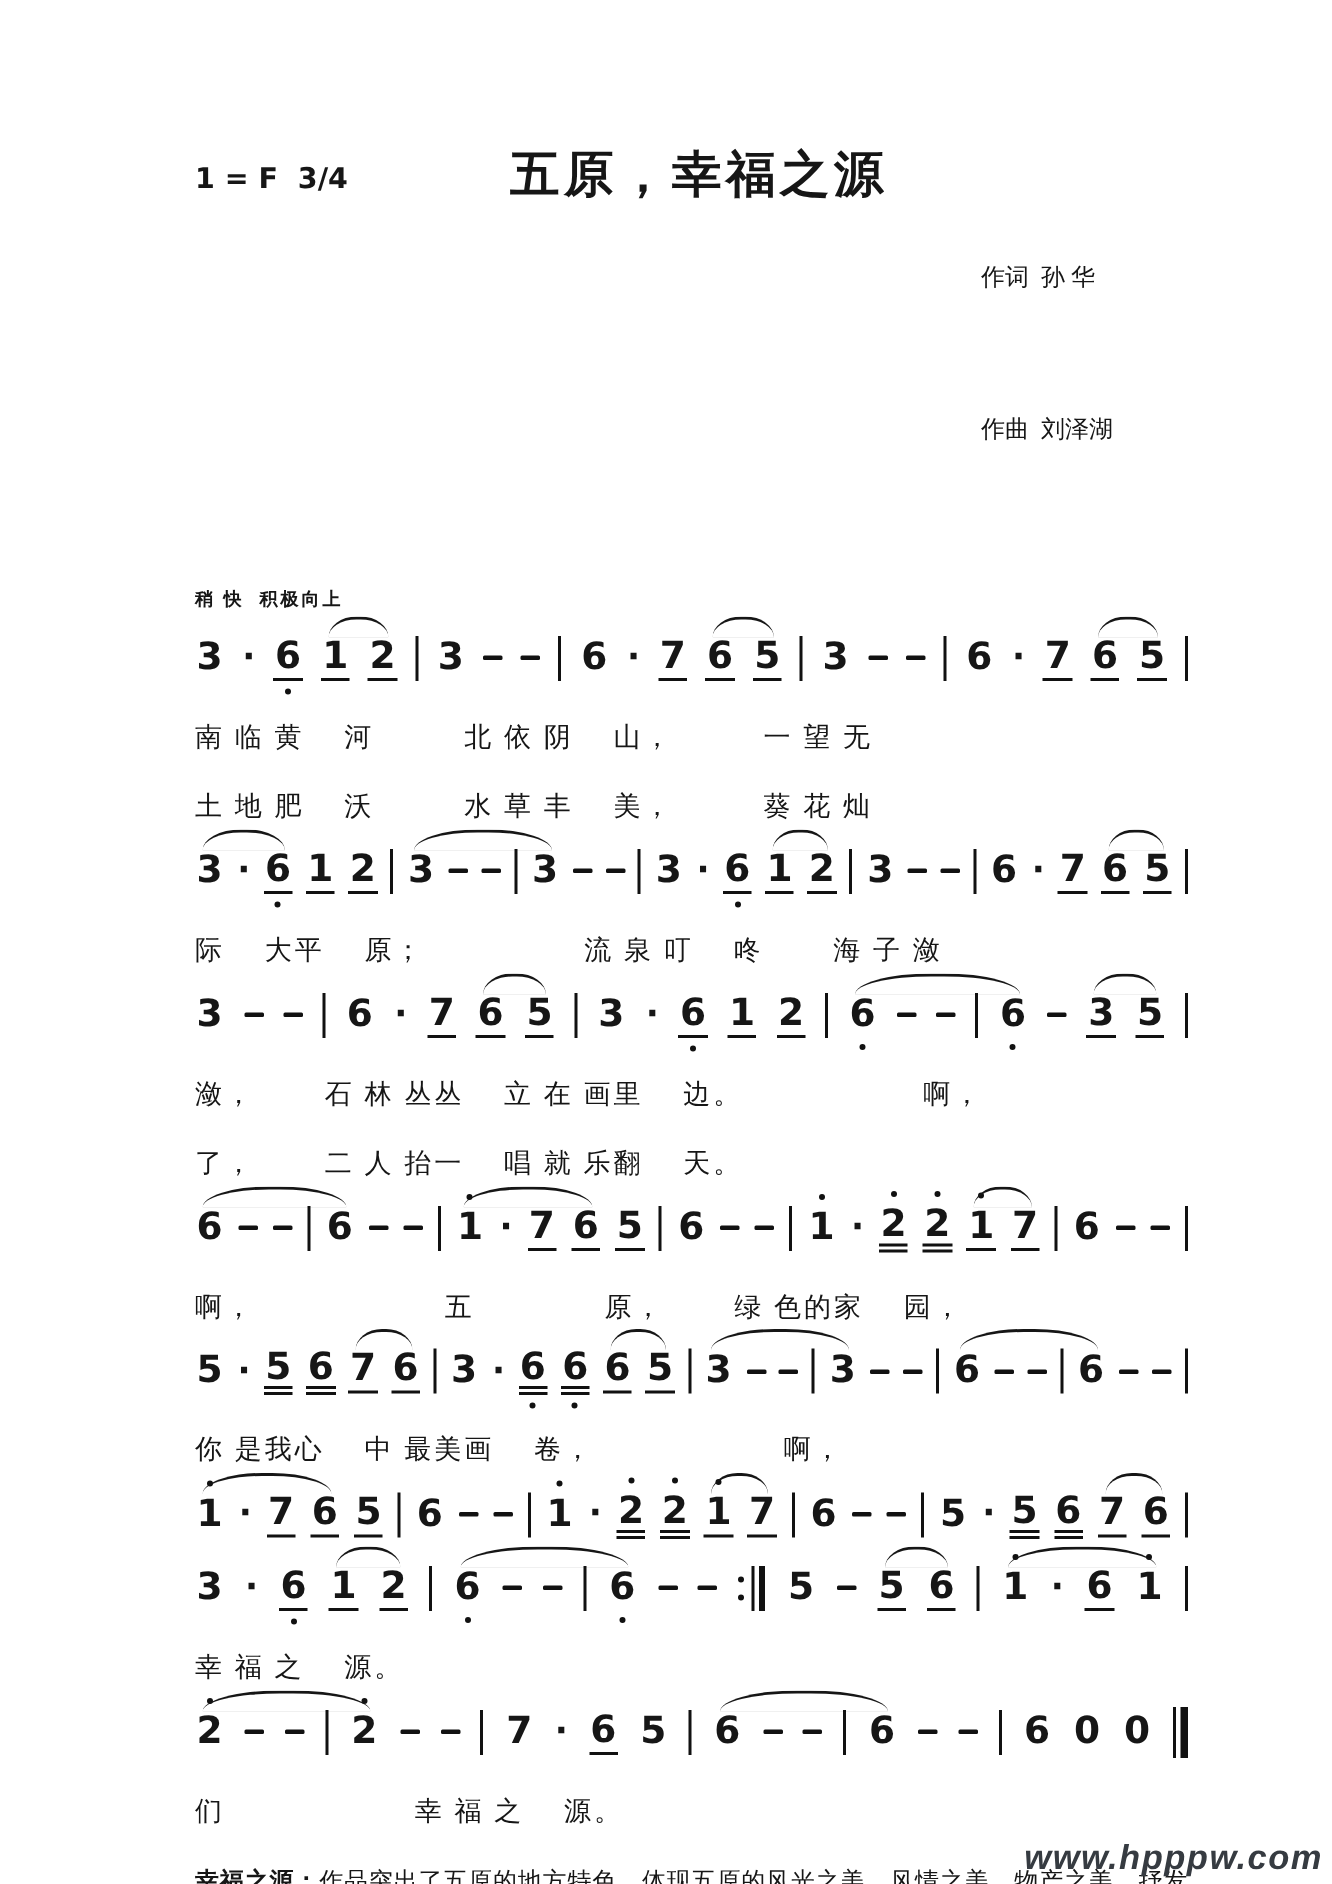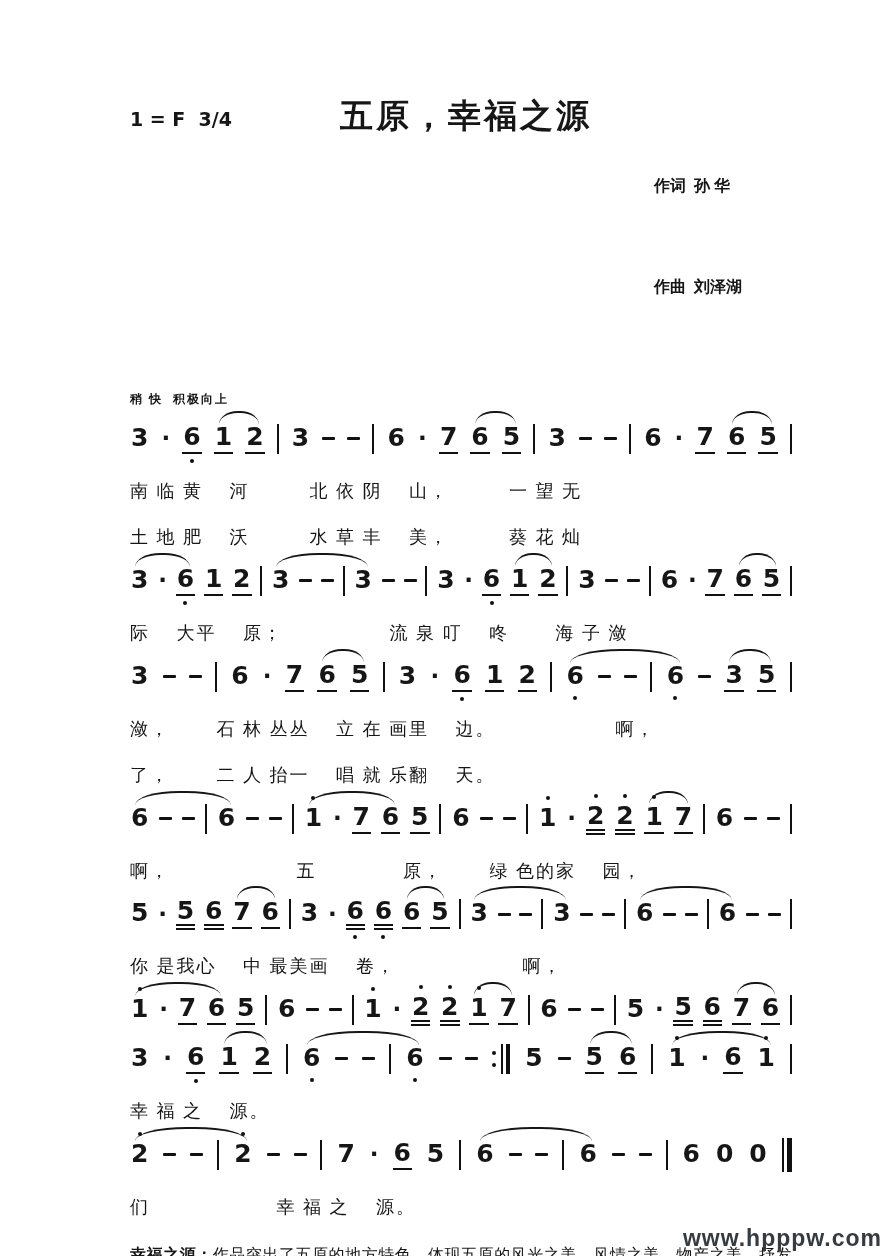--- a/index.html
+++ b/index.html
@@ -4,21 +4,21 @@
 <style>
   html,body { margin:0; padding:0; background:#e8e8e8; }
   .page { position:relative; width:888px; height:1256px; margin:0 auto; background:#ffffff;
           font-family:"Liberation Serif", serif; color:#161616; overflow:hidden; }
   .content { position:absolute; left:130px; top:94px; width:662px; }
 
   
   .hdr { display:flex; align-items:flex-start; }
   .key { width:148px; font-family:"DejaVu Sans", sans-serif; font-weight:700; font-size:19px; margin-top:14px; white-space:pre; }
   .title { flex:1; text-align:center; font-size:33px; font-weight:700; letter-spacing:3px; }
-  .credits { width:138px; font-size:16px; line-height:2.1; margin-top:8px; white-space:pre;font-weight:bold; }
+  .credits { width:138px; font-size:16px; line-height:2.1; margin-top:8px; white-space:pre; }
   .tempo { font-size:12px; font-weight:700; letter-spacing:2px; margin-top:20px; white-space:pre; }
 
   
   .score { margin-top:4px; }
   .system { margin-bottom:15px; }
   .noterow { position:relative; display:flex; justify-content:space-between; align-items:center;
              height:34px; margin-top:14px; }
   .tok { position:relative; font-family:"DejaVu Sans", sans-serif; font-weight:700; font-size:25px; line-height:1; text-align:center; }
   .tok .n { display:inline-block; padding:0 1px 3px; }
   .u1 .n { border-bottom:2px solid #111; }
@@ -38,21 +38,21 @@
   .final .thick { width:5px; height:34px; background:#111; }
   .slur { position:absolute; top:-11px; height:12px; border-top:2px solid #161616;
           border-radius:55% 55% 0 0 / 120% 120% 0 0; }
   .lyric { white-space:pre; font-size:18px; letter-spacing:2px; margin-top:25px; line-height:1.2; }
 
   
   .footer { margin-top:22px; font-size:16px; line-height:1.85; text-align:justify; letter-spacing:0.5px; }
   .footer b { font-weight:700; }
 
   .watermark { position:absolute; right:6px; bottom:4px; font-family:"Liberation Sans", sans-serif;
-               font-weight:700; font-size:23px; letter-spacing:1px; color:#363b41; }
+               font-style:italic; font-weight:700; font-size:23px; letter-spacing:1px; color:#363b41; }
 </style>
 </head>
 <body>
 
 <div class="page">
   <div class="content">
 
     <div class="hdr">
       <div class="key">1 = F  3/4</div>
       <div class="title">五原，幸福之源</div>

